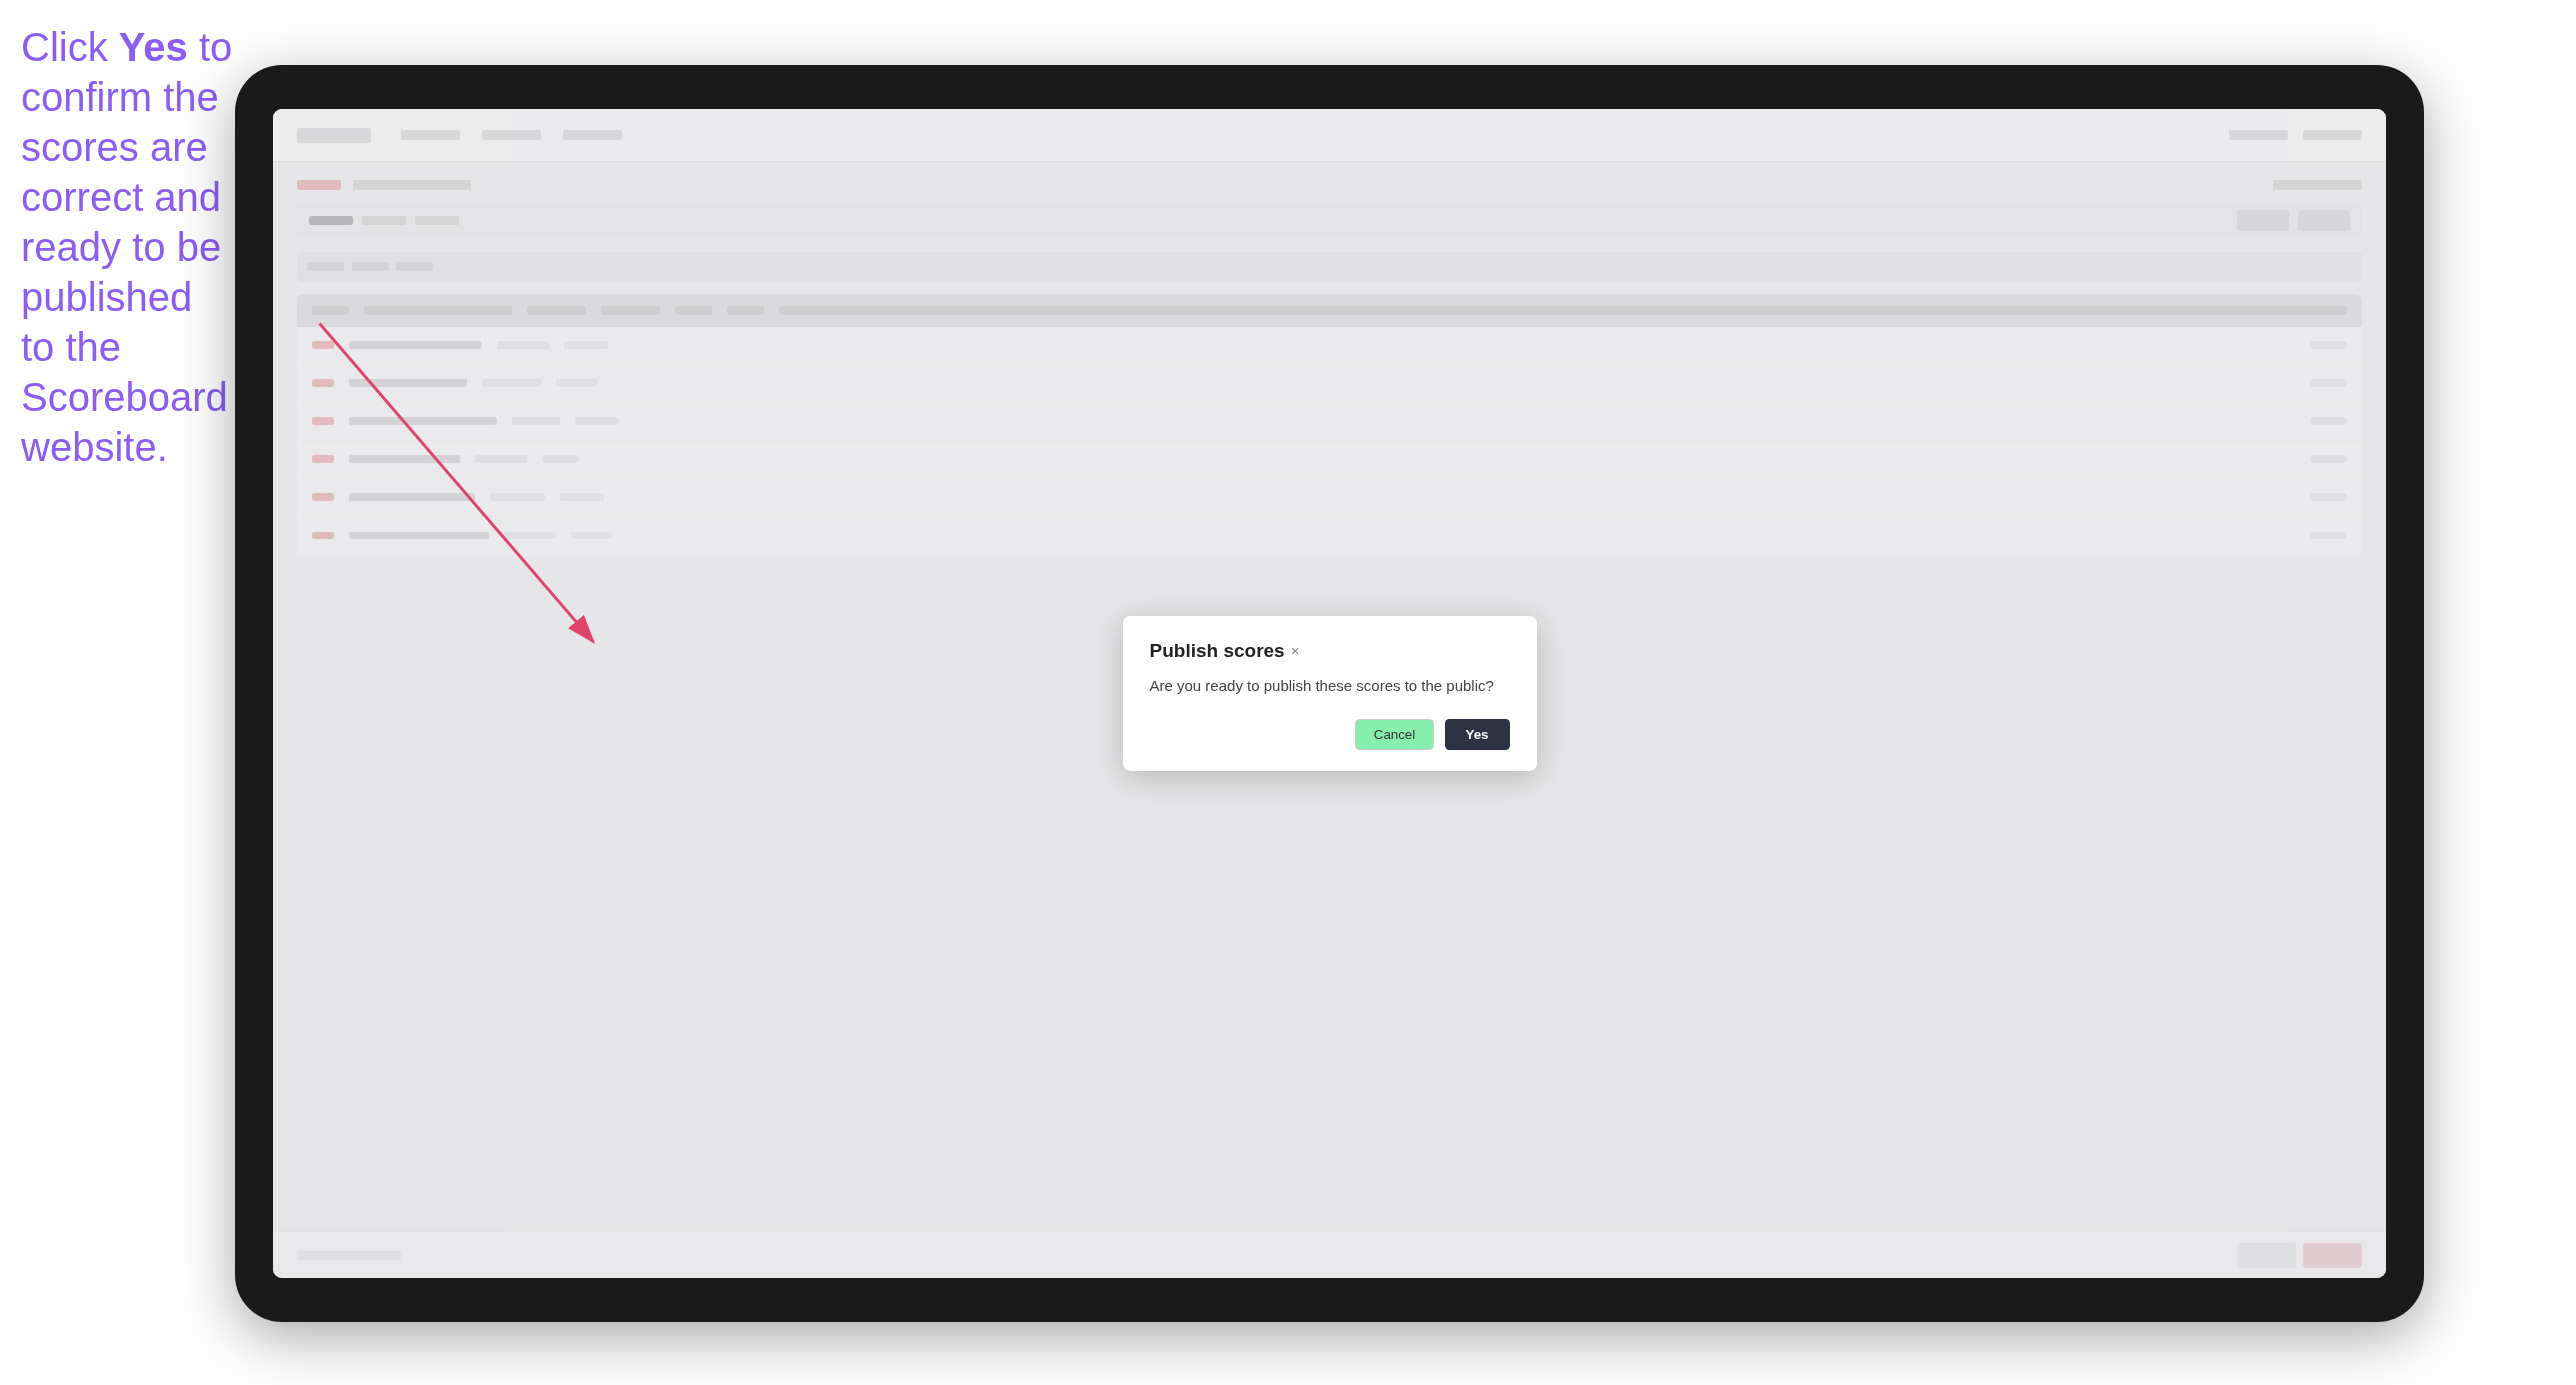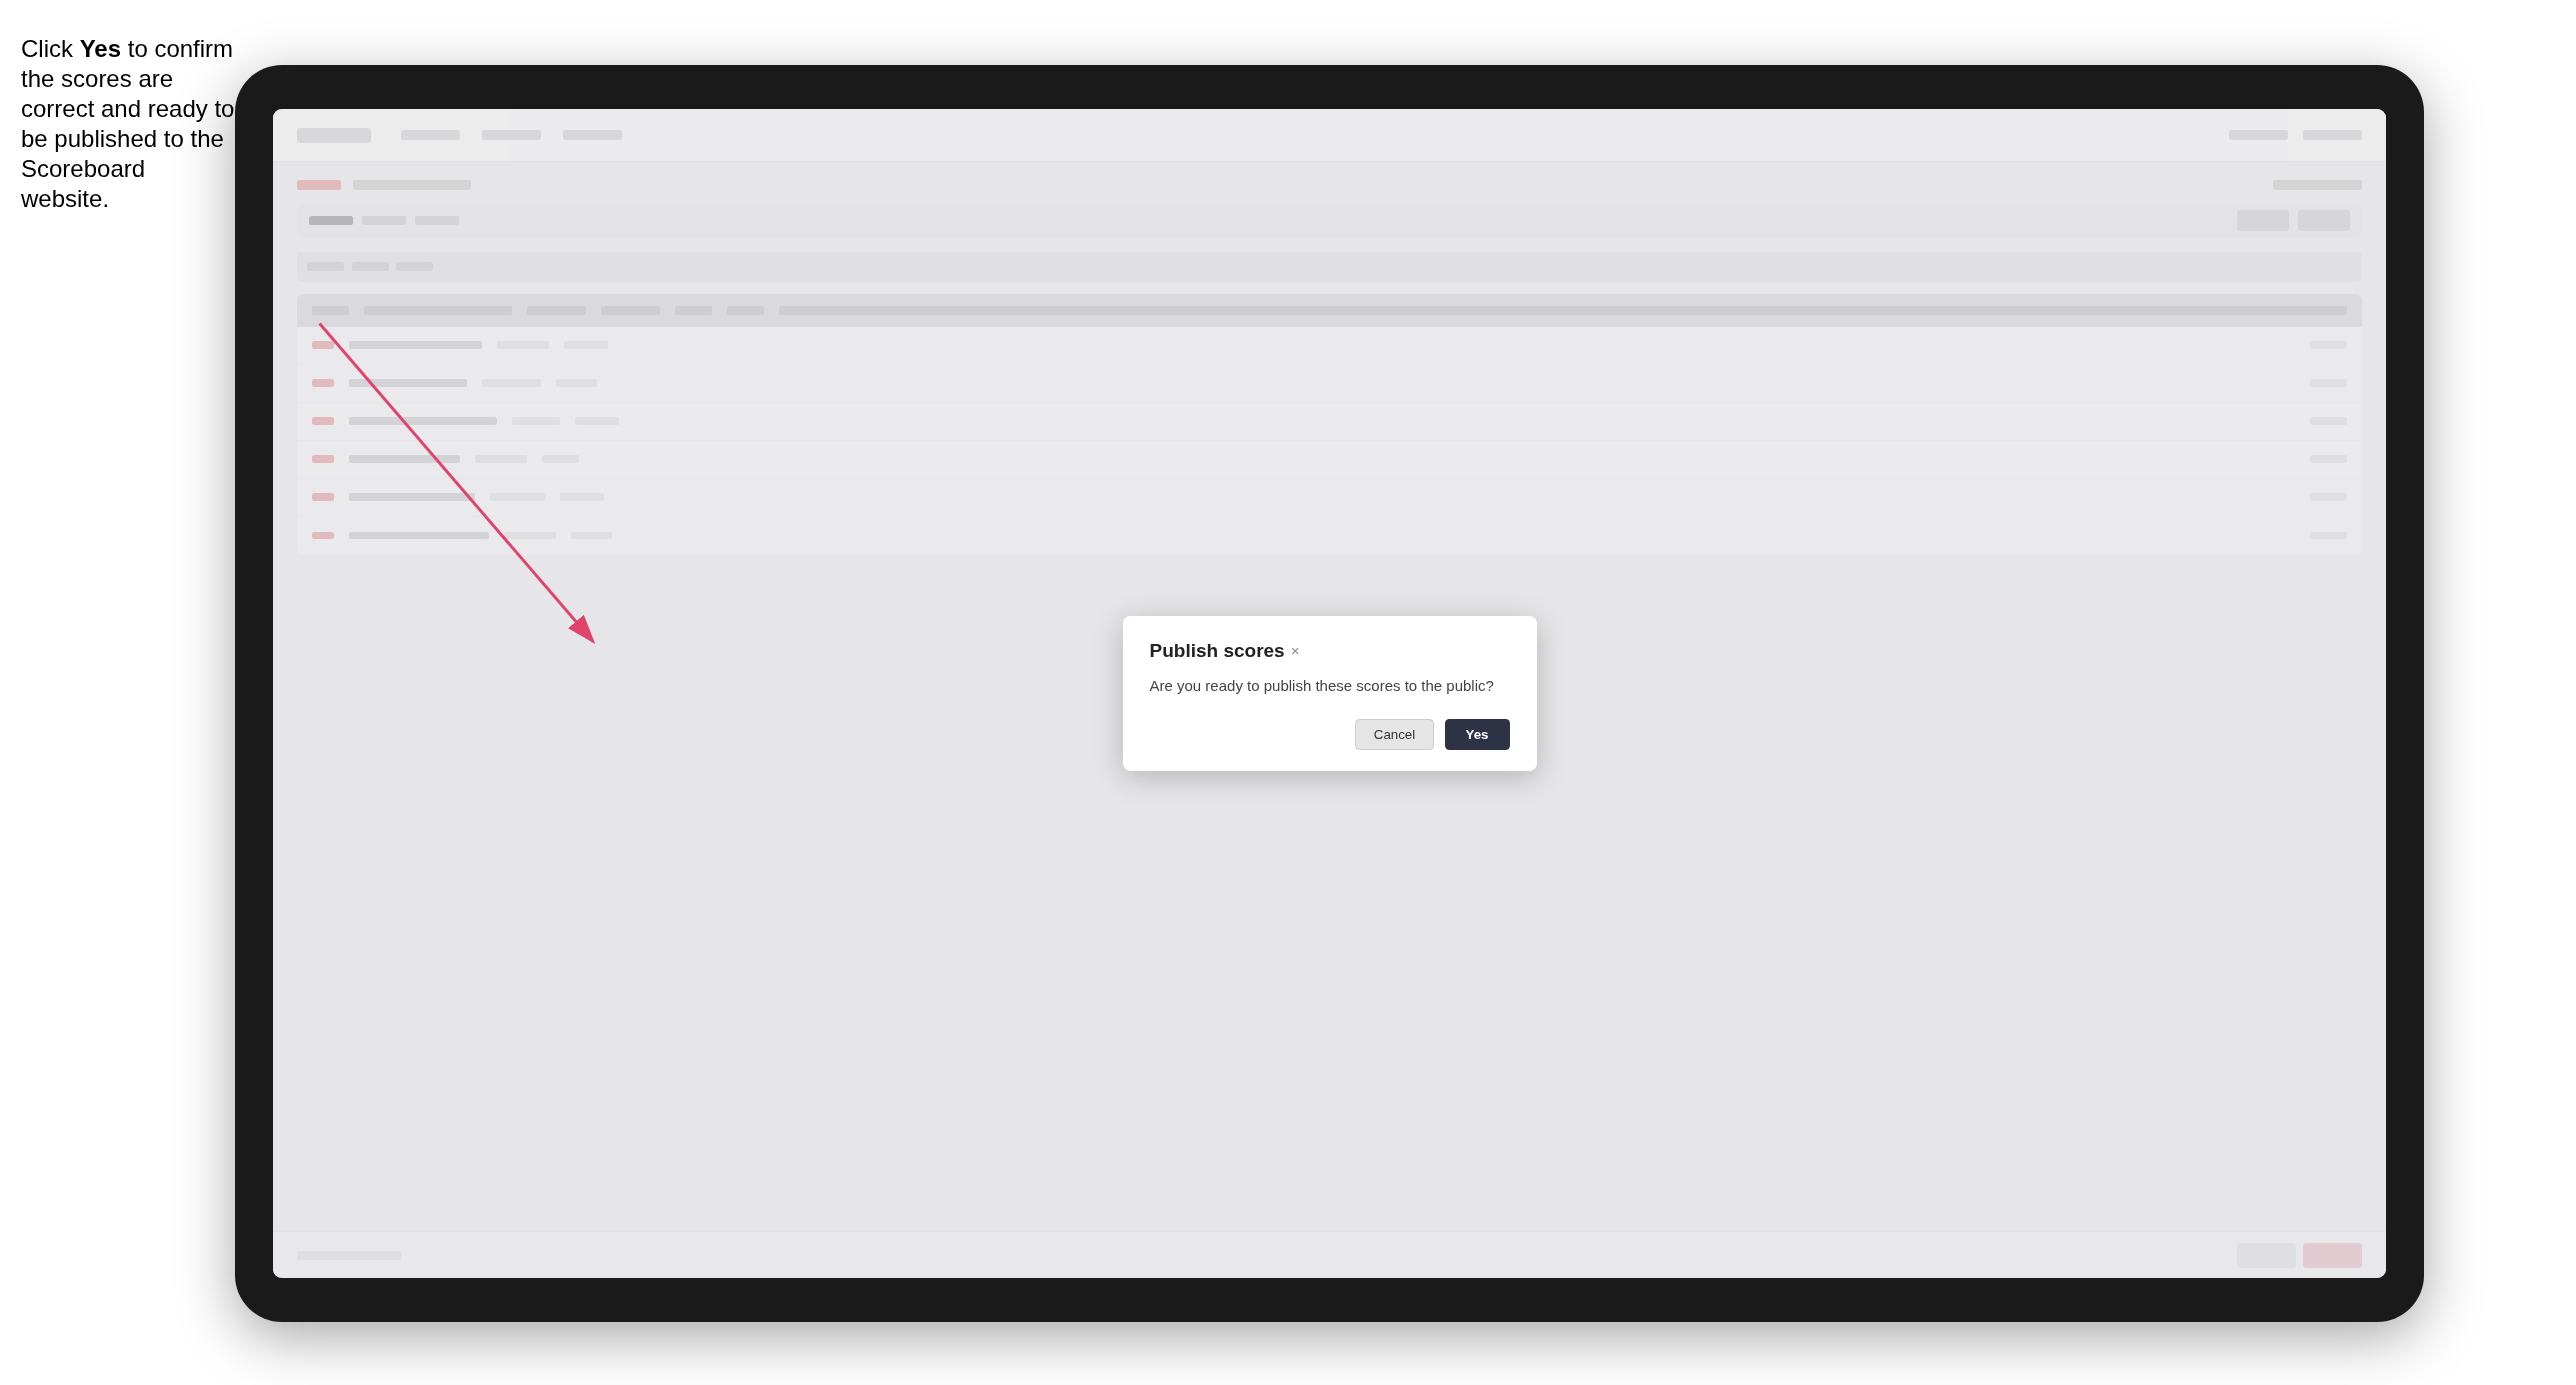--- a/index.html
+++ b/index.html
@@ -12,25 +12,24 @@
       overflow: hidden;
       position: relative;
     }
 
     
     .instruction-text {
       position: absolute;
       top: 22px;
       left: 21px;
       width: 214px;
-      font-size: 24px;
+      font-size: 40px;
       line-height: 1.25;
-      color: #000000;
+      color: #8b5cf6;
       font-weight: 400;
-      margin-top: 12px;
     }
     .instruction-text strong {
       font-weight: 700;
     }
 
     
     .tablet {
       position: absolute;
       top: 65px;
       left: 235px;
@@ -324,21 +323,21 @@
     }
     .dialog-footer {
       display: flex;
       justify-content: flex-end;
       gap: 10.4px;
     }
     .btn-cancel {
       padding: 7.4px 18px;
       border: 0.7px solid #ccc;
       border-radius: 4.4px;
-      background: #e5e5e5;
+      background: #86efac;
       font-size: 13.3px;
       color: #333;
       cursor: pointer;
     }
     .btn-yes {
       padding: 7.4px 21px;
       border: none;
       border-radius: 4.4px;
       background: #2d3245;
       font-size: 13.3px;

